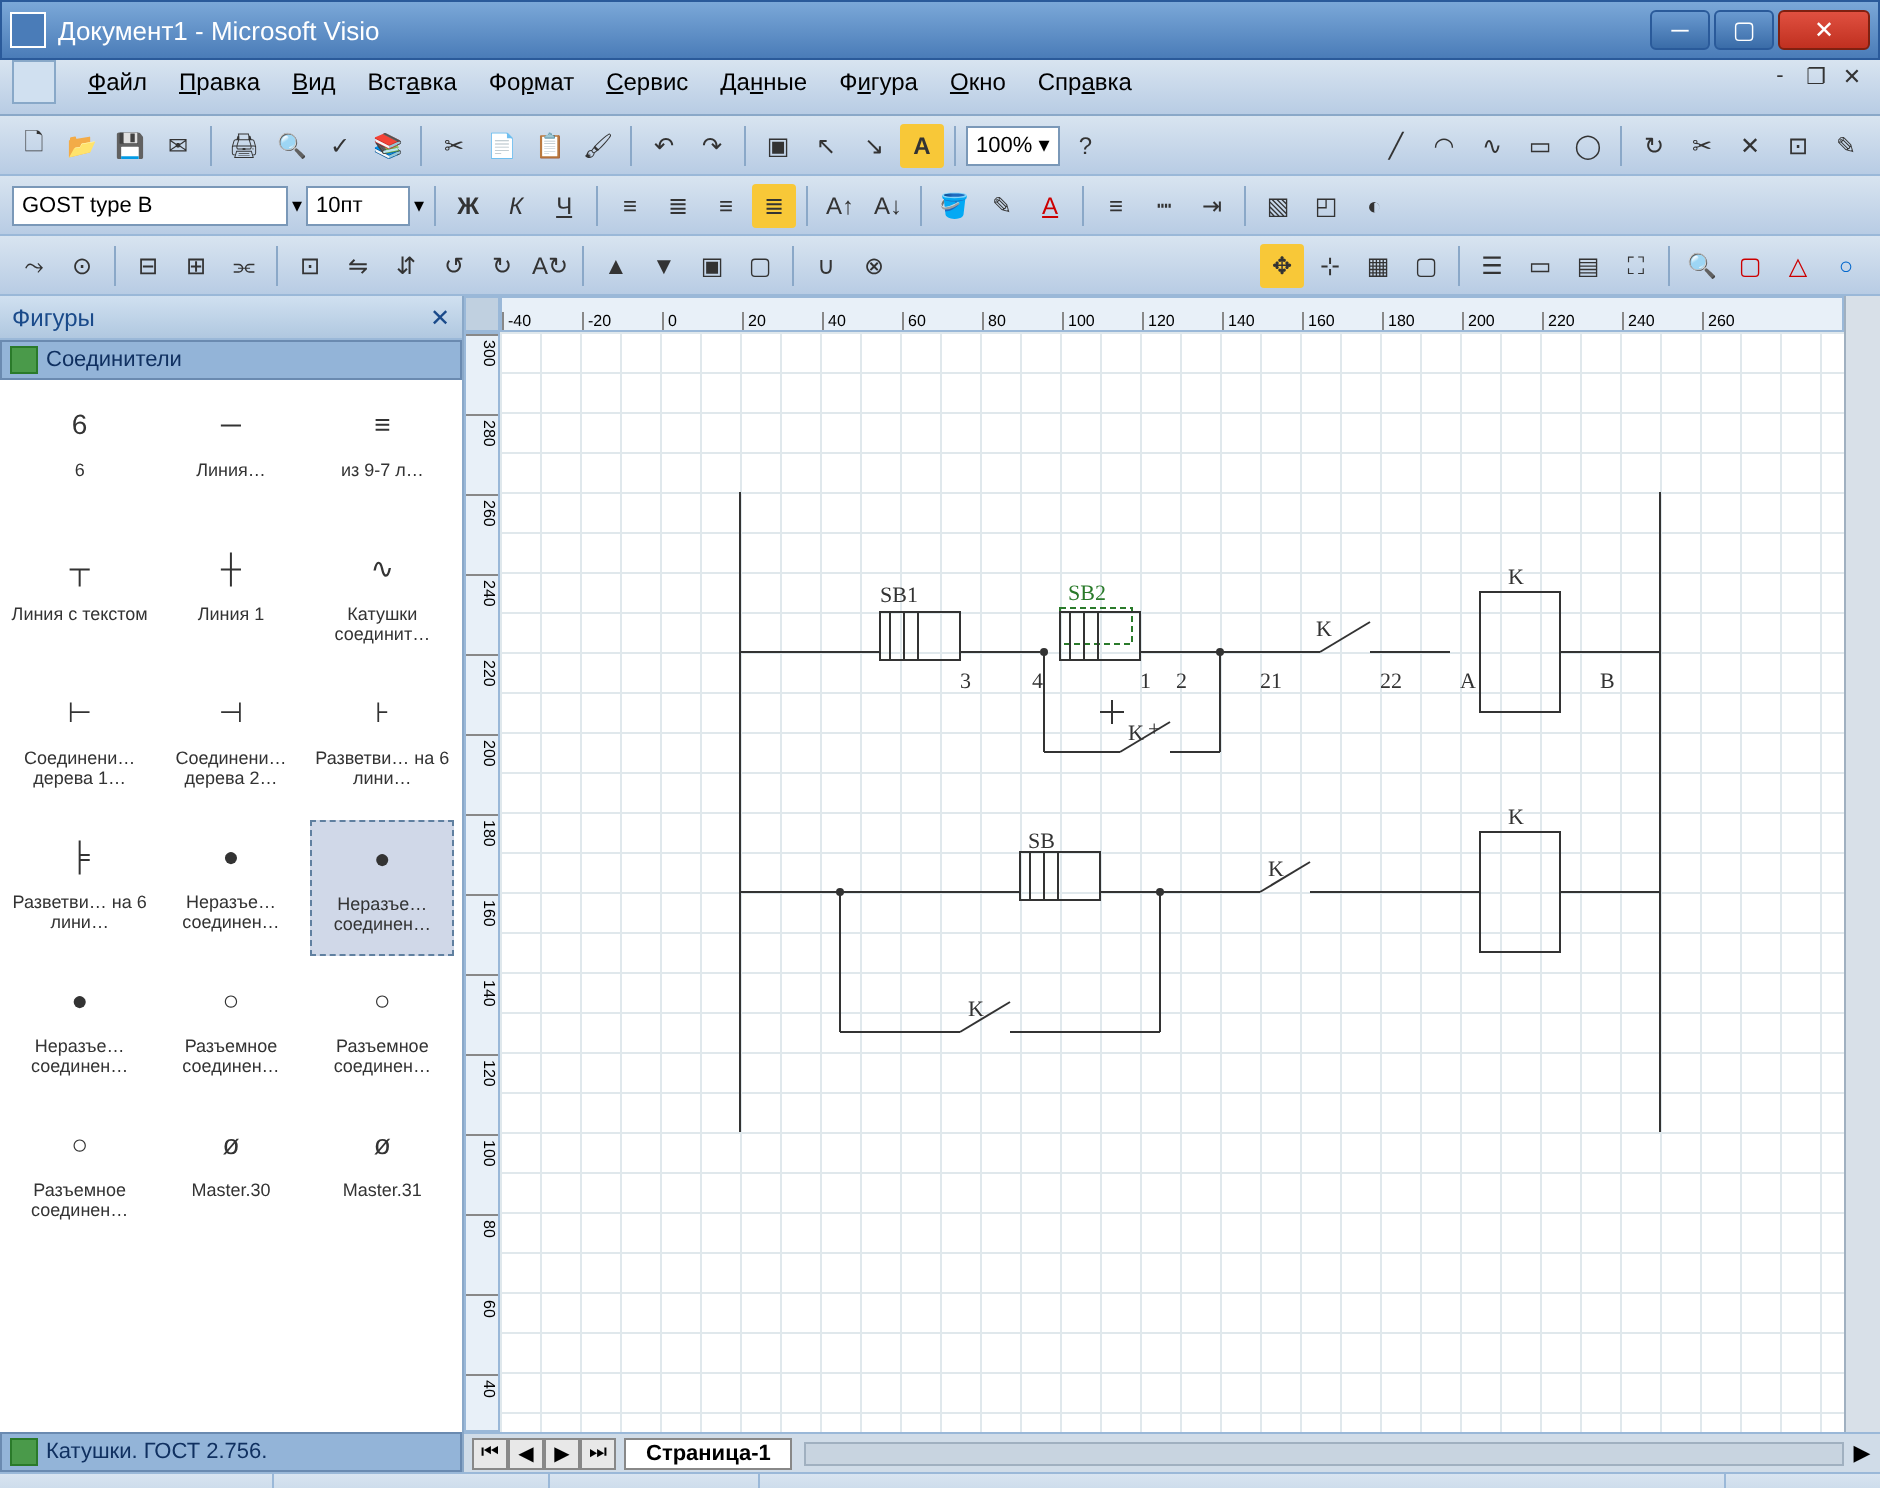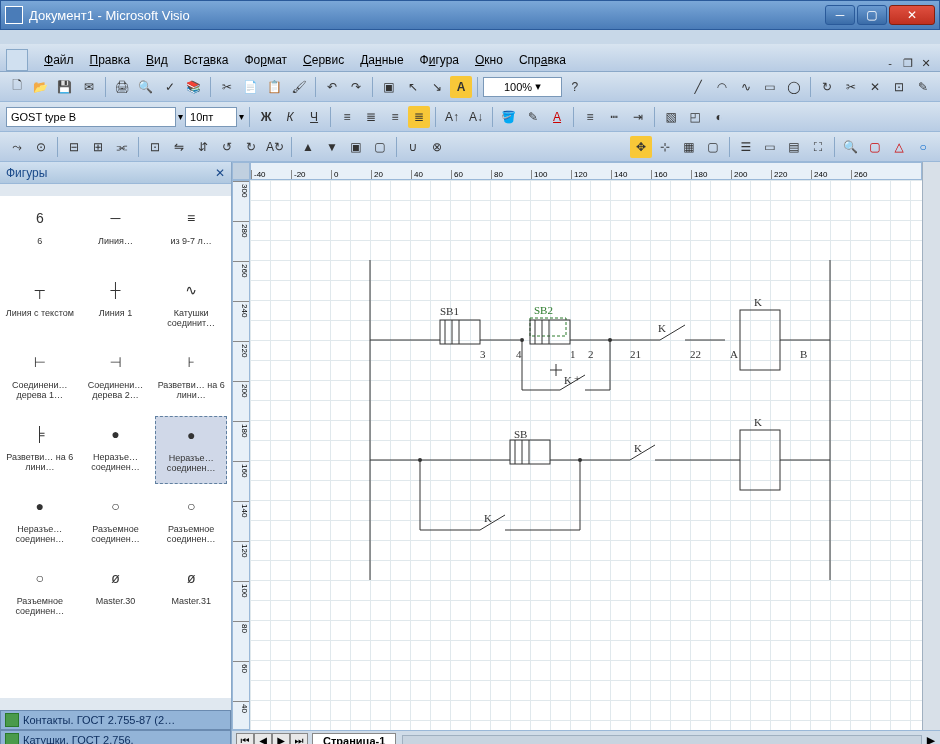--- a/index.html
+++ b/index.html
@@ -5,36 +5,36 @@
 * { box-sizing: border-box; margin: 0; padding: 0; font-family: Tahoma, sans-serif; }
 body { width: 940px; height: 744px; overflow: hidden; background: #c8d8e8; }
 
 .titlebar { height: 30px; background: linear-gradient(#7ba8d8, #4a7cb8); display: flex; align-items: center; padding: 0 4px; color: #fff; font-size: 13px; border: 1px solid #2a5a9a; }
 .titlebar .icon { width: 18px; height: 18px; background: #4a7cb8; border: 1px solid #fff; margin-right: 6px; }
 .titlebar .spacer { flex: 1; }
 .winbtn { width: 30px; height: 20px; margin-left: 2px; display: flex; align-items: center; justify-content: center; font-size: 12px; color: #fff; border-radius: 3px; }
 .winbtn.min, .winbtn.max { background: linear-gradient(#6a9ad0, #3a6ca8); border: 1px solid #2a5a9a; }
 .winbtn.close { background: linear-gradient(#e05040, #c03020); border: 1px solid #802010; width: 46px; }
 
-.menubar { height: 28px; background: linear-gradient(#d8e4f0, #b8cce4); display: flex; align-items: flex-end; padding: 0 6px; font-size: 12px; border-bottom: 1px solid #8aa8c8; margin-top: 14px; }
+.menubar { height: 28px; background: linear-gradient(#d8e4f0, #b8cce4); display: flex; align-items: flex-start; padding: 0 6px; font-size: 12px; border-bottom: 1px solid #8aa8c8; }
 .menubar .appicon { width: 22px; height: 22px; background: #d0e0f0; border: 1px solid #88a8c8; margin-right: 8px; }
 .menubar .mitem { padding: 4px 8px; cursor: pointer; }
 .menubar .mitem u { text-decoration: underline; }
 .menubar .mdi { display: flex; gap: 2px; }
 .menubar .mdi span { width: 16px; height: 16px; display: flex; align-items: center; justify-content: center; font-size: 11px; color: #333; }
 
 .toolbar { height: 30px; background: linear-gradient(#d8e4f0, #b8cce4); display: flex; align-items: center; padding: 2px 6px; gap: 2px; border-bottom: 1px solid #9ab8d8; flex-wrap: nowrap; overflow: hidden; }
 .tbtn { width: 22px; height: 22px; display: flex; align-items: center; justify-content: center; font-size: 12px; color: #333; border: 1px solid transparent; border-radius: 2px; }
 .sep { width: 1px; height: 20px; background: #8aa8c8; margin: 0 3px; }
 .tbox { height: 20px; border: 1px solid #7a98b8; background: #fff; font-size: 11px; padding: 0 4px; }
-.zoom { background: #fff; border: 1px solid #7a98b8; font-size: 11px; padding: 1px 20px; height: 20px; display: flex; align-items: center; }
+.zoom { background: #fff; border: 1px solid #7a98b8; font-size: 11px; padding: 1px 4px; height: 20px; display: flex; align-items: center; }
 .highlight { background: #f8c838; }
 
 .workspace { display: flex; height: 588px; }
-.shapes-panel { width: 232px; background: #e0e8f0; border-right: 1px solid #8aa8c8; display: flex; flex-direction: column; gap: 12px; }
+.shapes-panel { width: 232px; background: #e0e8f0; border-right: 1px solid #8aa8c8; display: flex; flex-direction: column; }
 .shapes-header { height: 22px; background: linear-gradient(#d0e0f0,#b0c8e0); display: flex; align-items: center; padding: 0 6px; font-size: 12px; color: #1a4a8a; border-bottom: 1px solid #9ab8d8; }
 .shapes-header .close { margin-left: auto; color: #1a4a8a; cursor: pointer; }
 .stencil-title { height: 20px; background: #93b4d8; border: 1px solid #6a8ab0; display: flex; align-items: center; padding: 2px 4px; font-size: 11px; color: #103060; }
 .stencil-title .sicon { width: 14px; height: 14px; background: #4a9a4a; border: 1px solid #2a7a2a; margin-right: 4px; }
 .stencil-body { flex: 1; background: #fff; overflow: hidden; padding: 4px; display: grid; grid-template-columns: repeat(3, 1fr); gap: 4px; align-content: start; }
 .shape-item { height: 68px; display: flex; flex-direction: column; align-items: center; font-size: 9px; text-align: center; color: #333; }
 .shape-item .preview { width: 40px; height: 36px; display: flex; align-items: center; justify-content: center; font-size: 14px; }
 .shape-item.sel { background: #d0d8e8; border: 1px dashed #6080a0; }
 .stencil-list { margin-top: auto; }
 
@@ -132,21 +132,21 @@
   <div class="tbtn">◯</div>
   <div class="sep"></div>
   <div class="tbtn">↻</div>
   <div class="tbtn">✂</div>
   <div class="tbtn">✕</div>
   <div class="tbtn">⊡</div>
   <div class="tbtn">✎</div>
 </div>
 
 <div class="toolbar">
-  <input class="tbox" style="width: 170px;" value="GOST type B">
+  <input class="tbox" style="width: 138px;" value="GOST type B">
   <span style="font-size:10px">▾</span>
   <input class="tbox" style="width: 52px;" value="10пт">
   <span style="font-size:10px">▾</span>
   <div class="sep"></div>
   <div class="tbtn">
       <b>Ж</b>
     </div>
   <div class="tbtn">
       <i>К</i>
     </div>
@@ -216,20 +216,24 @@
   <div class="tbtn" style="color:#06c">○</div>
 </div>
 
 <div class="workspace">
 
   <div class="shapes-panel">
     <div class="shapes-header">
       <span>Фигуры</span>
       <span class="close">✕</span>
     </div>
+    <div class="stencil-title">
+      <div class="sicon"></div>
+      <span>Соединители</span>
+    </div>
     <div class="stencil-body" id="stencil-grid">
         <div class="shape-item">
           <div class="preview">6</div>
           <div>6</div>
         </div>
         <div class="shape-item">
           <div class="preview">─</div>
           <div>Линия…</div>
         </div>
         <div class="shape-item">
@@ -291,24 +295,20 @@
         <div class="shape-item">
           <div class="preview">ø</div>
           <div>Master.30</div>
         </div>
         <div class="shape-item">
           <div class="preview">ø</div>
           <div>Master.31</div>
         </div>
       </div>
     <div class="stencil-list" id="stencil-list">
-        <div class="stencil-title">
-          <div class="sicon"></div>
-          <span>Контакты. ГОСТ 2.755-87 (2…</span>
-        </div>
         <div class="stencil-title">
           <div class="sicon"></div>
           <span>Катушки. ГОСТ 2.756.</span>
         </div>
       </div>
   </div>
 
   <div class="canvas-area">
     <div class="ruler-row">
       <div class="ruler-corner"></div>

